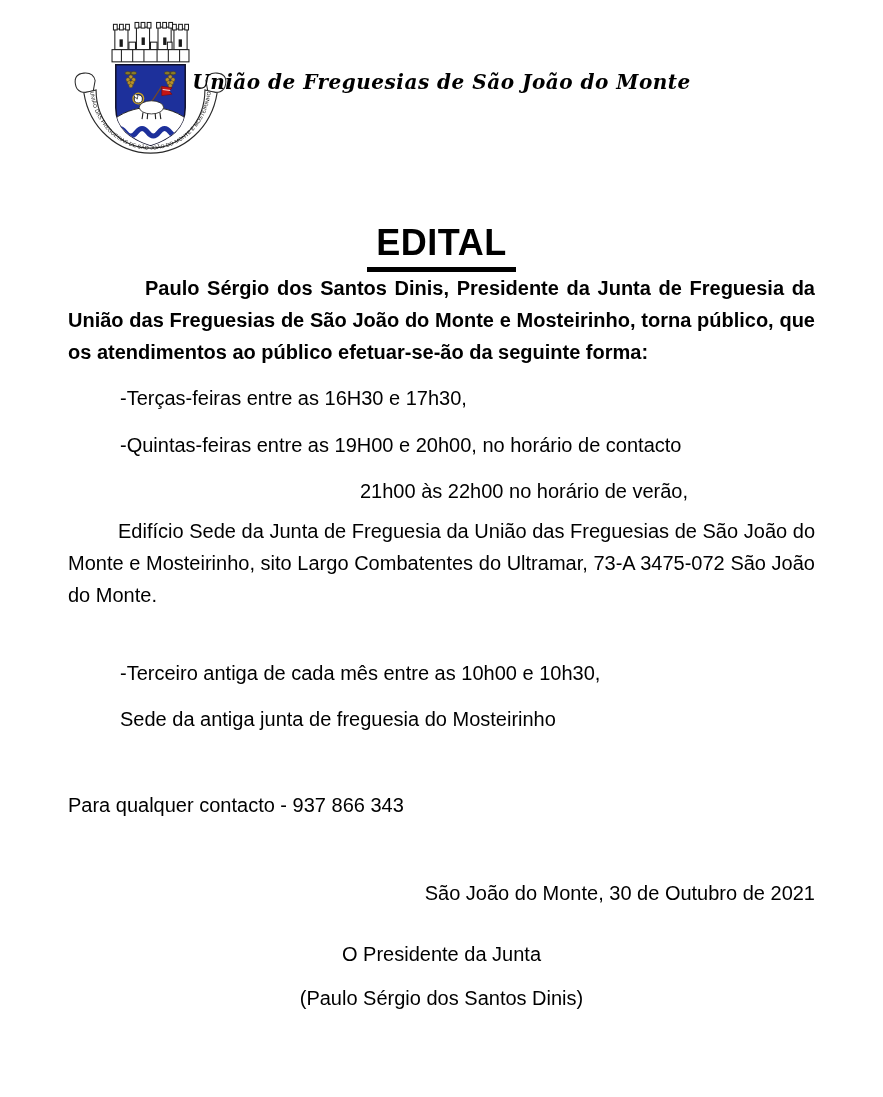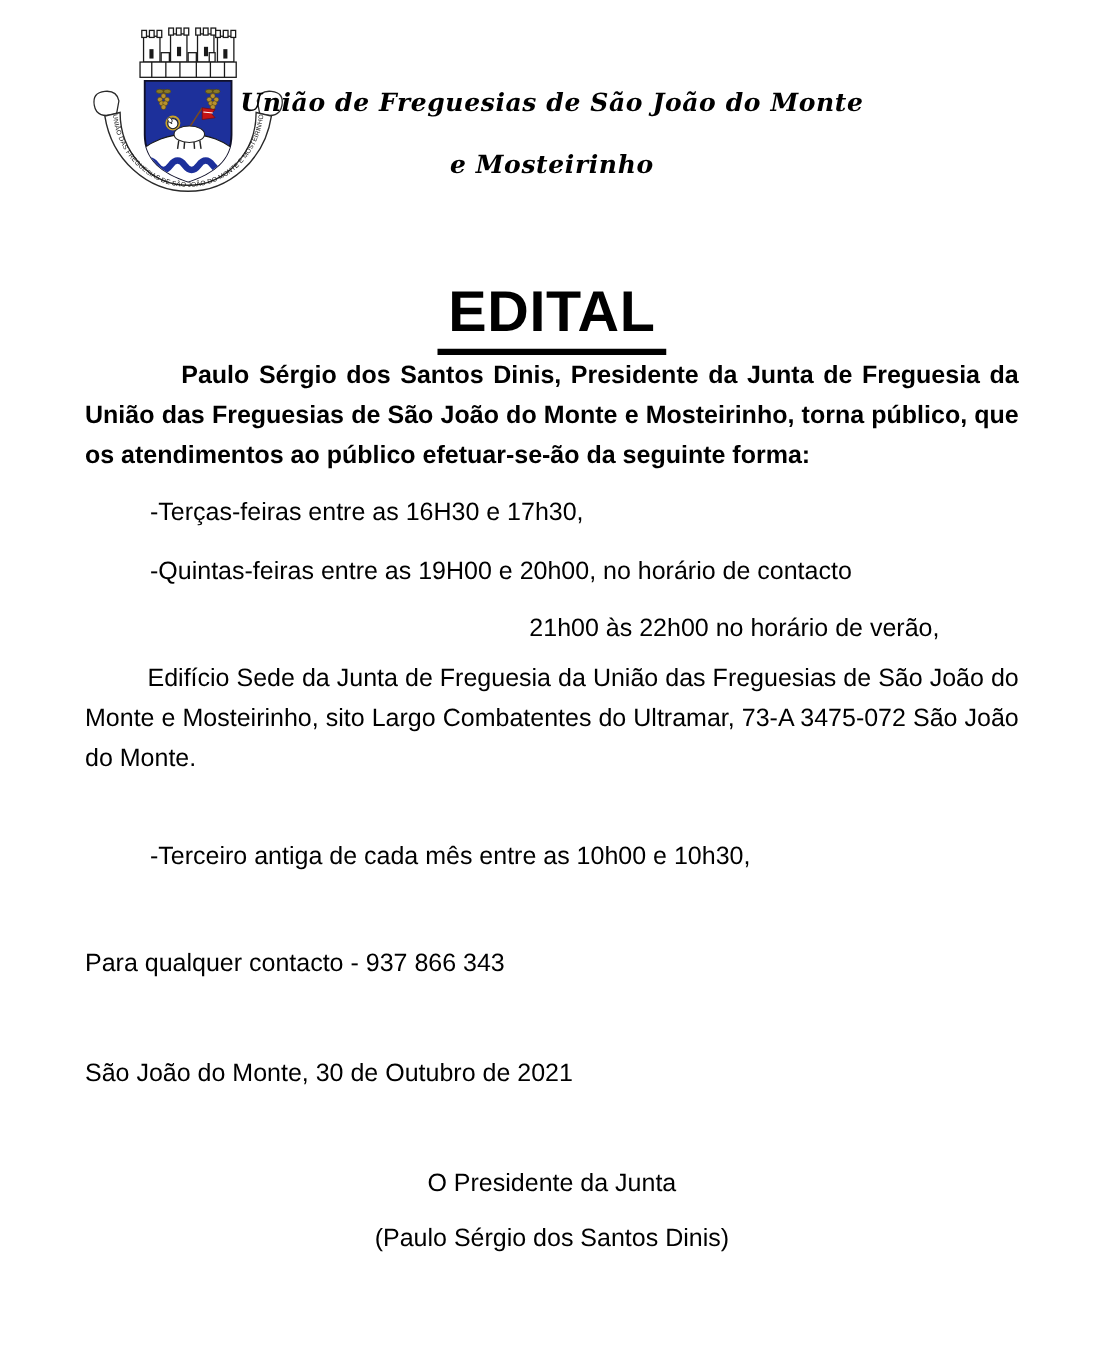--- a/index.html
+++ b/index.html
@@ -40,43 +40,43 @@
     font-weight: bold;
     font-size: 20px;
     line-height: 49px;
     letter-spacing: 0.5px;
     white-space: nowrap;
   }
   
   .doc-title {
     margin-top: 40px;
     text-align: center;
-    font-size: 46px;
+    font-size: 36px;
     font-weight: 800;
     letter-spacing: 0.5px;
   }
   .doc-title span {
     display: inline-block;
     border-bottom: 5px solid #000;
     padding: 0 9px 3px 9px;
   }
   
   .doc-body { font-size: 20px; line-height: 32px; }
   .para { text-align: justify; }
   .p1 { text-indent: 77px; font-weight: bold; }
   .p2 { margin-top: 8px;  text-indent: 50px; }
   .item   { margin-left: 52px; }
   .i1 { margin-top: 14px; }
   .i2 { margin-top: 15px; }
-  .i2b { margin-top: 14px; margin-left: 292px; text-align: center; }
+  .i2b { margin-top: 14px; margin-left: 292px; }
   .i3 { margin-top: 46px; }
   .i3b { margin-top: 14px; }
   .contact { margin-top: 54px; }
-  .dateline { margin-top: 56px; text-align: left; }
-  .sig-title { margin-top: 56px; text-align: center; }
+  .dateline { margin-top: 56px; text-align: right; }
+  .sig-title { margin-top: 29px; text-align: center; }
   .sig-name  { margin-top: 12px; text-align: center; }
 </style>
 </head>
 <body>
 
 <div class="page">
 
   <header class="doc-header">
 
     <div class="crest">
@@ -188,39 +188,39 @@
           <path d="M 14,84 A 72,77 0 0 0 156,84 L 143,81 A 58,62 0 0 1 27,81 Z" fill="#ffffff" stroke="#2a2a2a" stroke-width="1.2"></path>
           <text font-family="Liberation Sans, sans-serif" font-size="5.6" fill="#111111" letter-spacing="0.15">
             <textPath href="#ribbonTextPath" startOffset="50%" text-anchor="middle">UNIÃO DAS FREGUESIAS DE SÃO JOÃO DO MONTE E MOSTEIRINHO</textPath>
           </text>
         </g>
       </svg>
     </div>
 
     <div class="org-name">
       <div>União de Freguesias de São João do Monte</div>
-      <div>e Mosteirinho</div>
     </div>
   </header>
 
   <h1 class="doc-title">
     <span>EDITAL</span>
   </h1>
 
   <div class="doc-body">
 
     <p class="para p1">Paulo Sérgio dos Santos Dinis, Presidente da Junta de Freguesia da União das Freguesias de São João do Monte e Mosteirinho, torna público, que os atendimentos ao público efetuar-se-ão da seguinte forma:</p>
 
     <p class="item i1">-Terças-feiras entre as 16H30 e 17h30,</p>
     <p class="item i2">-Quintas-feiras entre as 19H00 e 20h00, no horário de contacto</p>
     <p class="item i2b">21h00 às 22h00 no horário de verão,</p>
 
     <p class="para p2">Edifício Sede da Junta de Freguesia da União das Freguesias de São João do Monte e Mosteirinho, sito Largo Combatentes do Ultramar, 73-A 3475-072 São João do Monte.</p>
 
     <p class="item i3">-Terceiro antiga de cada mês entre as 10h00 e 10h30,</p>
+    <p class="item i3b">Sede da antiga junta de freguesia do Mosteirinho</p>
 
     <p class="contact">Para qualquer contacto - 937 866 343</p>
 
     <p class="dateline">São João do Monte, 30 de Outubro de 2021</p>
 
     <p class="sig-title">O Presidente da Junta</p>
     <p class="sig-name">(Paulo Sérgio dos Santos Dinis)</p>
   </div>
 
 </div>

